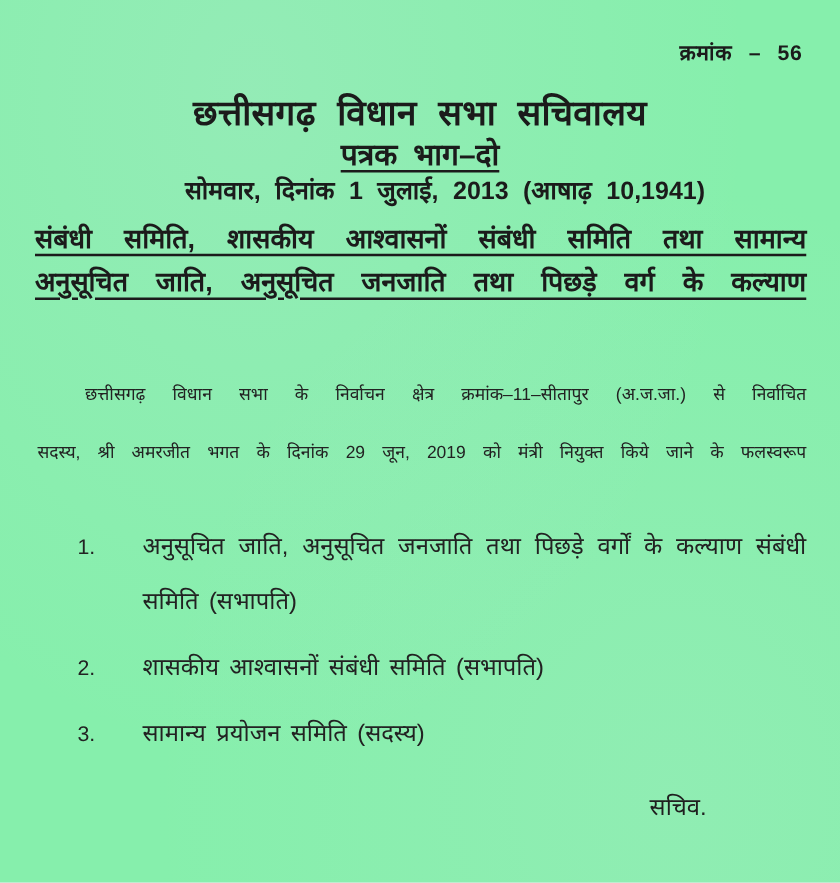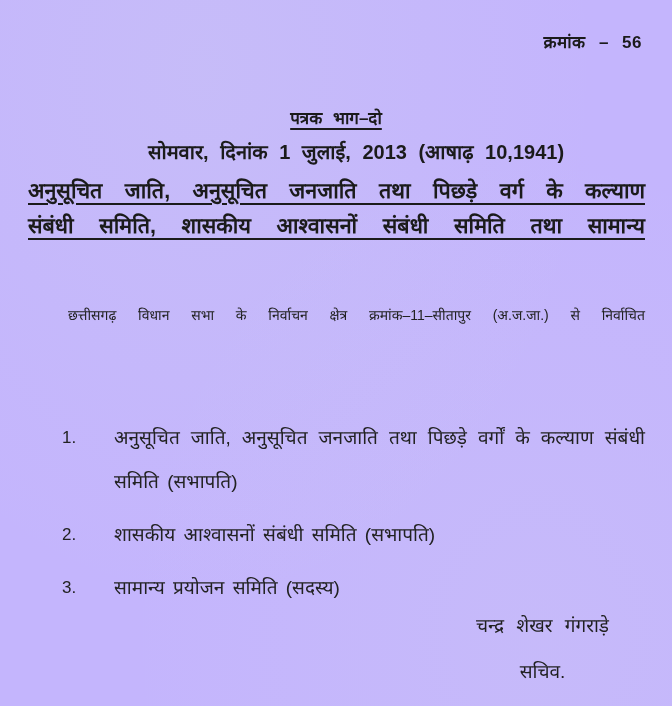--- a/index.html
+++ b/index.html
@@ -4,21 +4,21 @@
 <style>
   html, body {
     margin: 0;
     padding: 0;
     background: #e9eced;
   }
   .page {
     position: relative;
     width: 672px;
     height: 706px;
-    background: #c4b5fd;
+    background: #86efac;
     font-family: "Liberation Sans", sans-serif;
     color: #1b1b1b;
     overflow: hidden;
     box-sizing: border-box;
   }
   
   .page::before {
     content: "";
     position: absolute;
     inset: 0;
@@ -49,21 +49,21 @@
     word-spacing: 9px;
     letter-spacing: 0.3px;
   }
 
   .subtitle {
     position: absolute;
     top: 106px;
     left: 0;
     width: 100%;
     text-align: center;
-    font-size: 17px;
+    font-size: 24px;
     font-weight: bold;
     word-spacing: 6px;
   }
   .subtitle span {
     text-decoration: underline;
     text-underline-offset: 4px;
     text-decoration-thickness: 1.5px;
   }
 
   .dateline {
@@ -165,34 +165,36 @@
     margin-top: 20px;
   }
 </style>
 </head>
 <body>
 
 <div class="page">
 
   <div class="serial">क्रमांक – 56</div>
 
+  <div class="title">छत्तीसगढ़ विधान सभा सचिवालय</div>
 
   <div class="subtitle">
     <span>पत्रक भाग–दो</span>
   </div>
 
   <div class="dateline">सोमवार, दिनांक 1 जुलाई, 2013 (आषाढ़ 10,1941)</div>
 
   <div class="heading">
+    <div class="h-line h-just">संबंधी समिति, शासकीय आश्वासनों संबंधी समिति तथा सामान्य</div>
     <div class="h-line h-just">अनुसूचित जाति, अनुसूचित जनजाति तथा पिछड़े वर्ग के कल्याण</div>
-    <div class="h-line h-just">संबंधी समिति, शासकीय आश्वासनों संबंधी समिति तथा सामान्य</div>
   </div>
 
   <div class="body-para">
     <div class="p-just p-indent">छत्तीसगढ़ विधान सभा के निर्वाचन क्षेत्र क्रमांक–11–सीतापुर (अ.ज.जा.) से निर्वाचित</div>
+    <div class="p-just">सदस्य, श्री अमरजीत भगत के दिनांक 29 जून, 2019 को मंत्री नियुक्त किये जाने के फलस्वरूप</div>
   </div>
 
   <div class="list">
 
     <div class="list-item">
       <div class="item-number">1.</div>
       <div class="item-text">
         <div class="i-just">अनुसूचित जाति, अनुसूचित जनजाति तथा पिछड़े वर्गों के कल्याण संबंधी</div>
         <div>समिति (सभापति)</div>
       </div>
@@ -208,17 +210,16 @@
     <div class="list-item">
       <div class="item-number">3.</div>
       <div class="item-text">
         <div>सामान्य प्रयोजन समिति  (सदस्य)</div>
       </div>
     </div>
 
   </div>
 
   <div class="signature">
-    <div class="sig-name">चन्द्र शेखर गंगराड़े</div>
     <div class="sig-title">सचिव.</div>
   </div>
 
 </div>
 
 </body></html>

